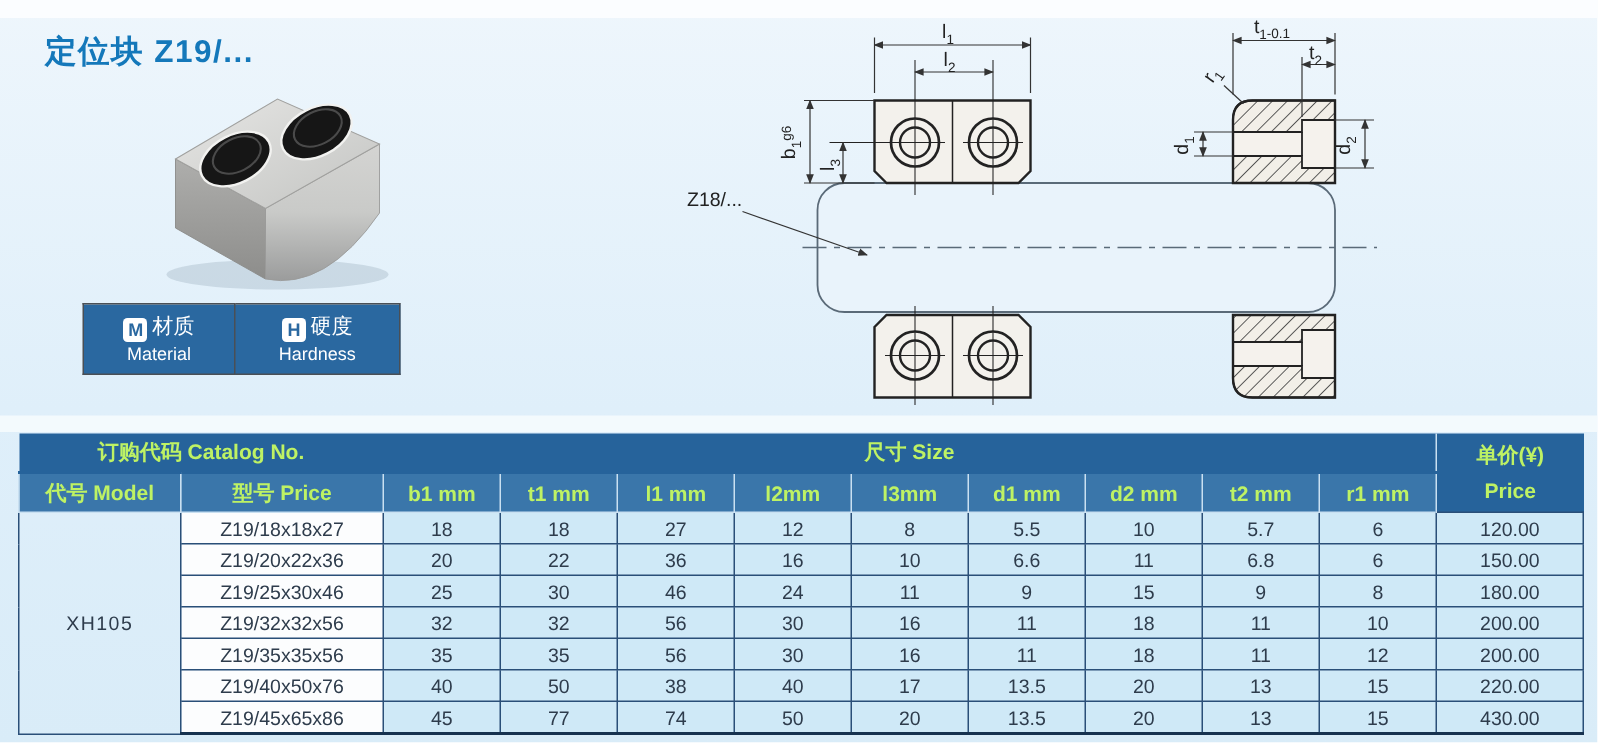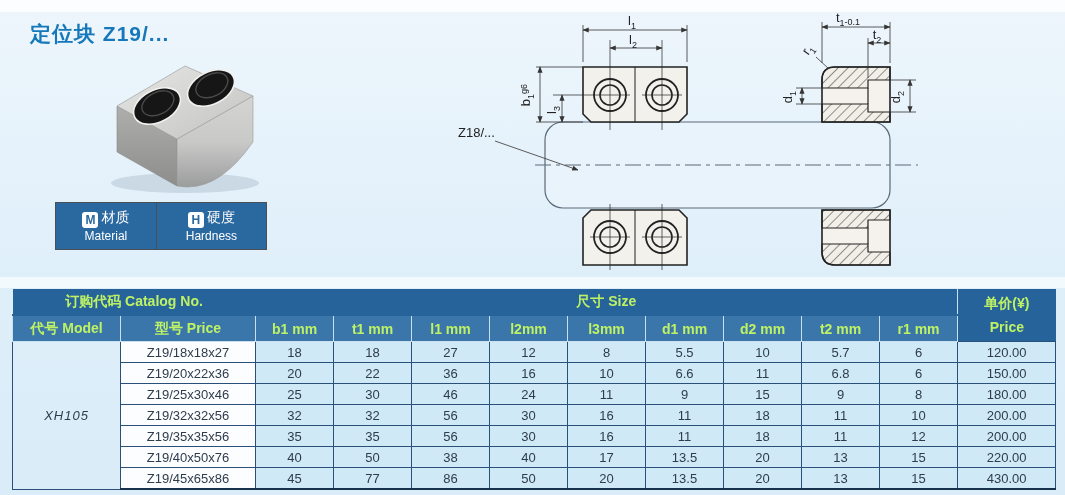--- a/index.html
+++ b/index.html
@@ -36,21 +36,21 @@
   table.main .h2 th{background:#3a76aa;height:25px;
     border:2px solid #26639b;border-left:1px solid #c9e0f1;border-right:1px solid #c9e0f1;
     border-bottom:1px solid #c9e0f1;}
   table.main th.price{background:#26639b;border:none;border-left:1px solid #c9e0f1;}
   table.main th.price div{line-height:24px;}
   table.main td{height:20px;text-align:center;font-size:13px;color:#2e3c4c;
     border:1px solid #2a4f78;padding:0;}
   td.c-num{background:#cfe9f7;}
   td.c-model{background:#fcfdfe;}
   td.c-type{background:transparent;border:none;border-right:1px solid #2a4f78;
-    border-bottom:2px solid #17324f;font-size:24px;color:#2f6ba5;letter-spacing:1px;font-style:italic;}
+    border-bottom:2px solid #17324f;font-size:24px;color:#2f6ba5;letter-spacing:1px;}
   table.main tr.last td{border-bottom:2px solid #17324f;}
 </style>
 </head>
 <body>
 
 <div id="canvas">
   <div class="topstrip"></div>
   <div class="prestrip"></div>
 
   <div class="title">定位块 Z19/...</div>
@@ -311,21 +311,21 @@
         <td class="c-num">13.5</td>
         <td class="c-num">20</td>
         <td class="c-num">13</td>
         <td class="c-num">15</td>
         <td class="c-num">220.00</td>
       </tr>
       <tr class="last">
         <td class="c-model">Z19/45x65x86</td>
         <td class="c-num">45</td>
         <td class="c-num">77</td>
-        <td class="c-num">86</td>
+        <td class="c-num">74</td>
         <td class="c-num">50</td>
         <td class="c-num">20</td>
         <td class="c-num">13.5</td>
         <td class="c-num">20</td>
         <td class="c-num">13</td>
         <td class="c-num">15</td>
         <td class="c-num">430.00</td>
       </tr>
     </tbody>
   </table>

